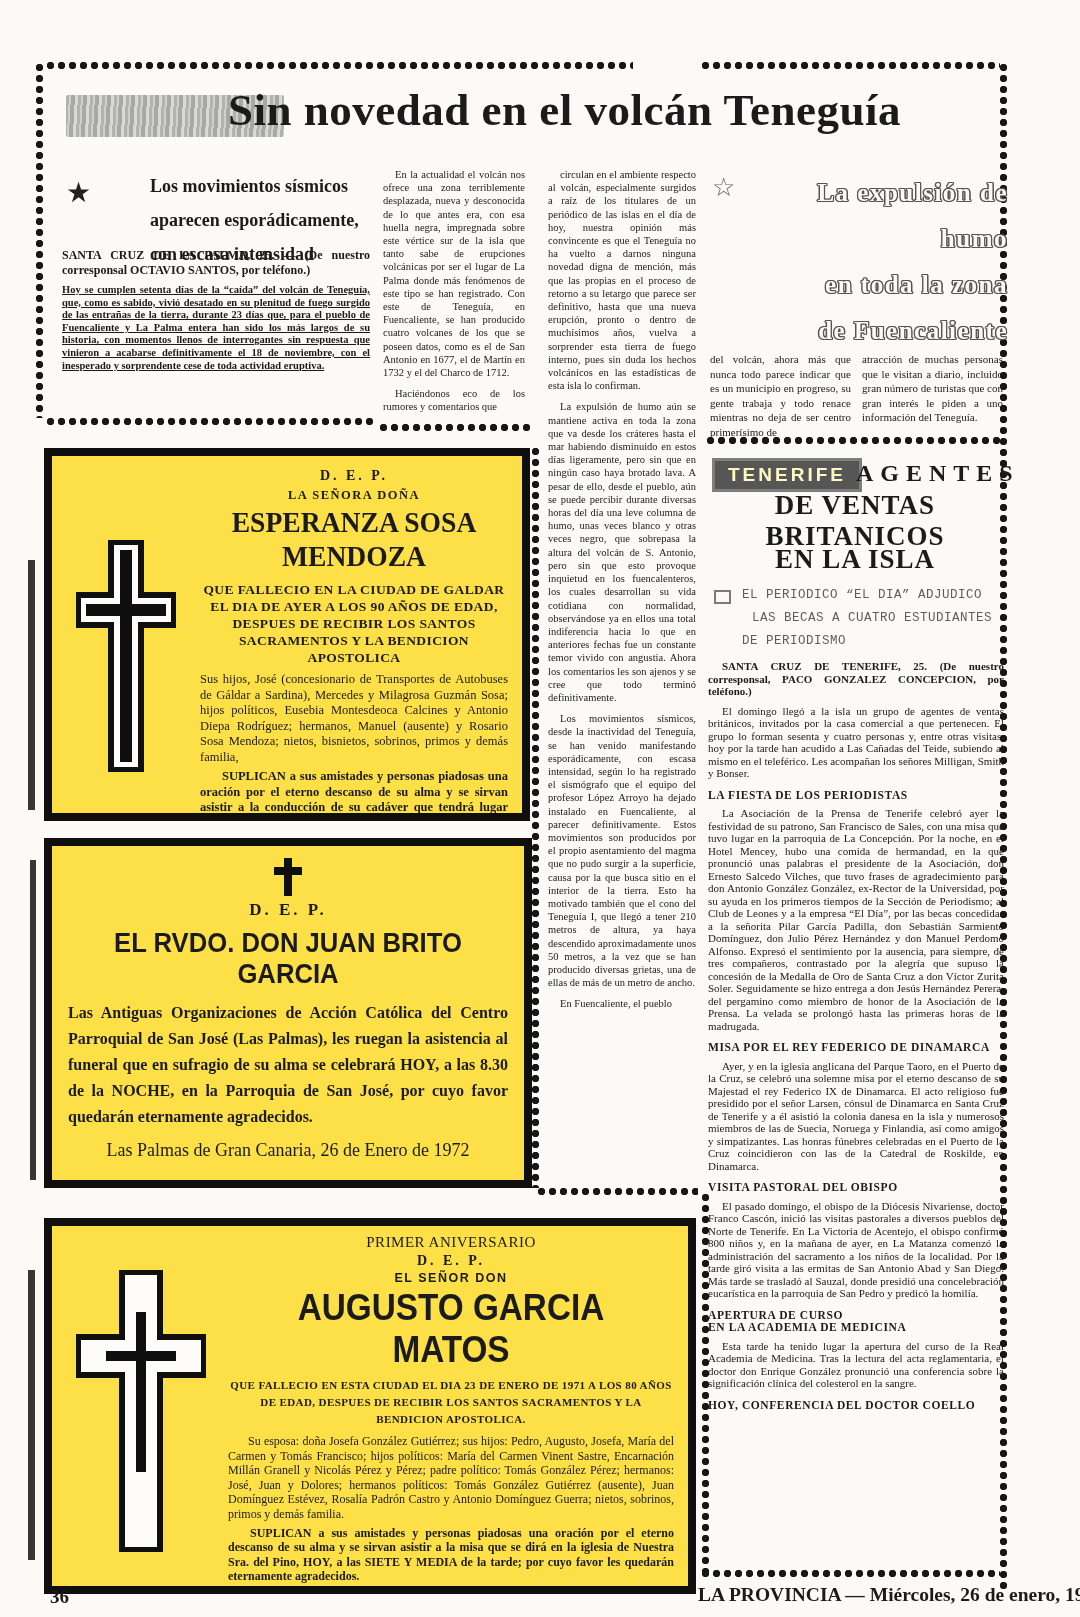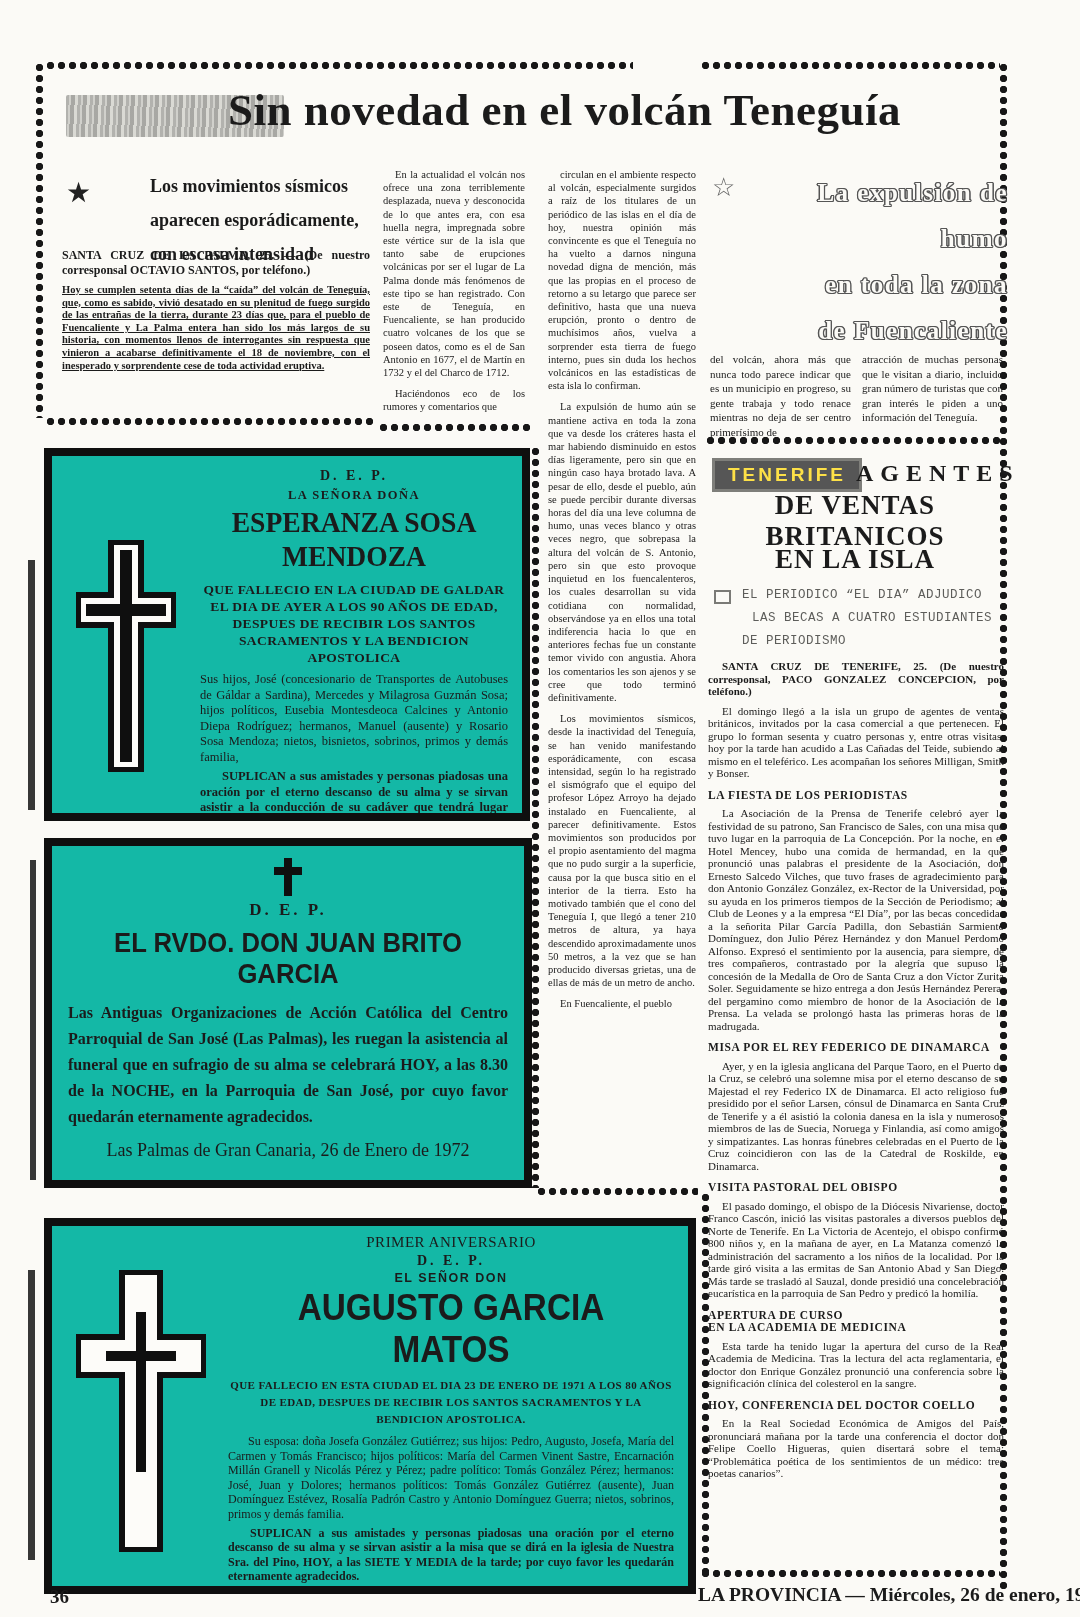--- a/index.html
+++ b/index.html
@@ -31,36 +31,36 @@
   .newscol p{margin:0 0 8px 0;text-indent:12px;}
   .newscol p:first-child{text-indent:12px;}
   
   .hollow{color:#fbfaf6;font-weight:bold;
       text-shadow:1px 1px 0 #555,-1px -1px 0 #555,1px -1px 0 #555,-1px 1px 0 #555,
                   0 1.4px 0 #555,0 -1.4px 0 #555,1.4px 0 0 #555,-1.4px 0 0 #555;}
   .smoke-head{position:absolute;left:748px;top:170px;width:260px;font-size:25px;line-height:46px;
       letter-spacing:1.5px;text-align:right;}
   .smoke-col{position:absolute;width:141px;font-size:11px;line-height:14.6px;text-align:justify;}
   
-  .obit{position:absolute;background:#14b8a6;border:8px solid #0f0f0f;overflow:hidden;}
+  .obit{position:absolute;background:#fde047;border:8px solid #0f0f0f;overflow:hidden;}
   .ctr{text-align:center;}
   .obit .dep{font-weight:bold;letter-spacing:3px;font-size:14px;margin:4px 0;}
   .obit .pre{font-weight:bold;letter-spacing:1.5px;font-size:12.5px;margin:2px 0;}
   .obit .note{font-weight:bold;font-size:13.5px;line-height:17px;letter-spacing:.4px;margin:8px 0 6px;}
   .obit .body{font-size:12.5px;line-height:15.5px;text-align:justify;margin:4px 0;}
   .obit .body.plea{font-weight:bold;text-indent:22px;}
   .obit .odate{font-weight:bold;font-size:13px;letter-spacing:1px;margin-top:8px;}
   .cname{font-weight:bold;display:inline-block;}
   
   .cross{position:absolute;}
   .cross div{position:absolute;}
   .bar-k{background:#0f0f0f;} .bar-w{background:#fdfcf9;}
   
   .ten-label{position:absolute;left:712px;top:458px;width:150px;height:34px;background:#565656;
-      color:#fde047;font-family:"Liberation Sans",sans-serif;font-weight:bold;font-size:19px;
+      color:#fef9c3;font-family:"Liberation Sans",sans-serif;font-weight:bold;font-size:19px;
       letter-spacing:3px;text-align:center;line-height:34px;box-shadow:inset 0 0 0 3px #7e7e7a;}
   .ten-agentes{position:absolute;left:856px;top:460px;width:150px;font-size:24px;font-weight:bold;
       letter-spacing:7px;}
   .ten-line{position:absolute;left:705px;width:300px;text-align:center;font-size:27px;font-weight:bold;
       letter-spacing:1px;}
   .subhead{position:absolute;left:742px;top:584px;width:270px;font-family:"Liberation Mono",monospace;
       color:#5d5d5a;font-size:12.5px;line-height:23px;letter-spacing:.5px;}
   .sub-marker{position:absolute;left:714px;top:590px;width:13px;height:10px;border:2.5px solid #7a7a76;}
   .tencol{position:absolute;left:708px;top:660px;width:296px;height:916px;overflow:hidden;
       font-size:11px;line-height:12.5px;text-align:justify;}
@@ -194,19 +194,18 @@
     <div class="hdr">LA FIESTA DE LOS PERIODISTAS</div>
     <p>La Asociación de la Prensa de Tenerife celebró ayer la festividad de su patrono, San Francisco de Sales, con una misa que tuvo lugar en la parroquia de La Concepción. Por la noche, en el Hotel Mencey, hubo una comida de hermandad, en la que pronunció unas palabras el presidente de la Asociación, don Ernesto Salcedo Vilches, que tuvo frases de agradecimiento para don Antonio González González, ex-Rector de la Universidad, por su ayuda en los primeros tiempos de la Sección de Periodismo; al Club de Leones y a la empresa “El Día”, por las becas concedidas a la señorita Pilar García Padilla, don Sebastián Sarmiento Domínguez, don Julio Pérez Hernández y don Manuel Perdomo Alfonso. Expresó el sentimiento por la ausencia, para siempre, de tres compañeros, contrastado por la alegría que supuso la concesión de la Medalla de Oro de Santa Cruz a don Víctor Zurita Soler. Seguidamente se hizo entrega a don Jesús Hernández Perera, del pergamino como miembro de honor de la Asociación de la Prensa. La velada se prolongó hasta las primeras horas de la madrugada.</p>
     <div class="hdr">MISA POR EL REY FEDERICO DE DINAMARCA</div>
     <p>Ayer, y en la iglesia anglicana del Parque Taoro, en el Puerto de la Cruz, se celebró una solemne misa por el eterno descanso de su Majestad el rey Federico IX de Dinamarca. El acto religioso fue presidido por el señor Larsen, cónsul de Dinamarca en Santa Cruz de Tenerife y a él asistió la colonia danesa en la isla y numerosos miembros de las de Suecia, Noruega y Finlandia, así como amigos y simpatizantes. Las honras fúnebres celebradas en el Puerto de la Cruz coincidieron con las de la Catedral de Roskilde, en Dinamarca.</p>
     <div class="hdr">VISITA PASTORAL DEL OBISPO</div>
     <p>El pasado domingo, el obispo de la Diócesis Nivariense, doctor Franco Cascón, inició las visitas pastorales a diversos pueblos del Norte de Tenerife. En La Victoria de Acentejo, el obispo confirmó 800 niños y, en la mañana de ayer, en La Matanza comenzó la administración del sacramento a los niños de la localidad. Por la tarde giró visita a las ermitas de San Antonio Abad y San Diego. Más tarde se trasladó al Sauzal, donde presidió una concelebración eucarística en la parroquia de San Pedro y predicó la homilía.</p>
     <div class="hdr">APERTURA DE CURSO
 EN LA ACADEMIA DE MEDICINA</div>
     <p>Esta tarde ha tenido lugar la apertura del curso de la Real Academia de Medicina. Tras la lectura del acta reglamentaria, el doctor don Enrique González pronunció una conferencia sobre la significación clínica del colesterol en la sangre.</p>
     <div class="hdr">HOY, CONFERENCIA DEL DOCTOR COELLO</div>
-    <p>En la Real Sociedad Económica de Amigos del País, pronunciará mañana por la tarde una conferencia el doctor don Felipe Coello Higueras, quien disertará sobre el tema: “Problemática poética de los sentimientos de un médico: tres poetas canarios”.</p>
   </div>
 
   <div class="pageno">36</div>
   <div class="masthead">LA PROVINCIA — Miércoles, 26 de enero, 1972</div>
 
 </div>
 
 </body></html>

